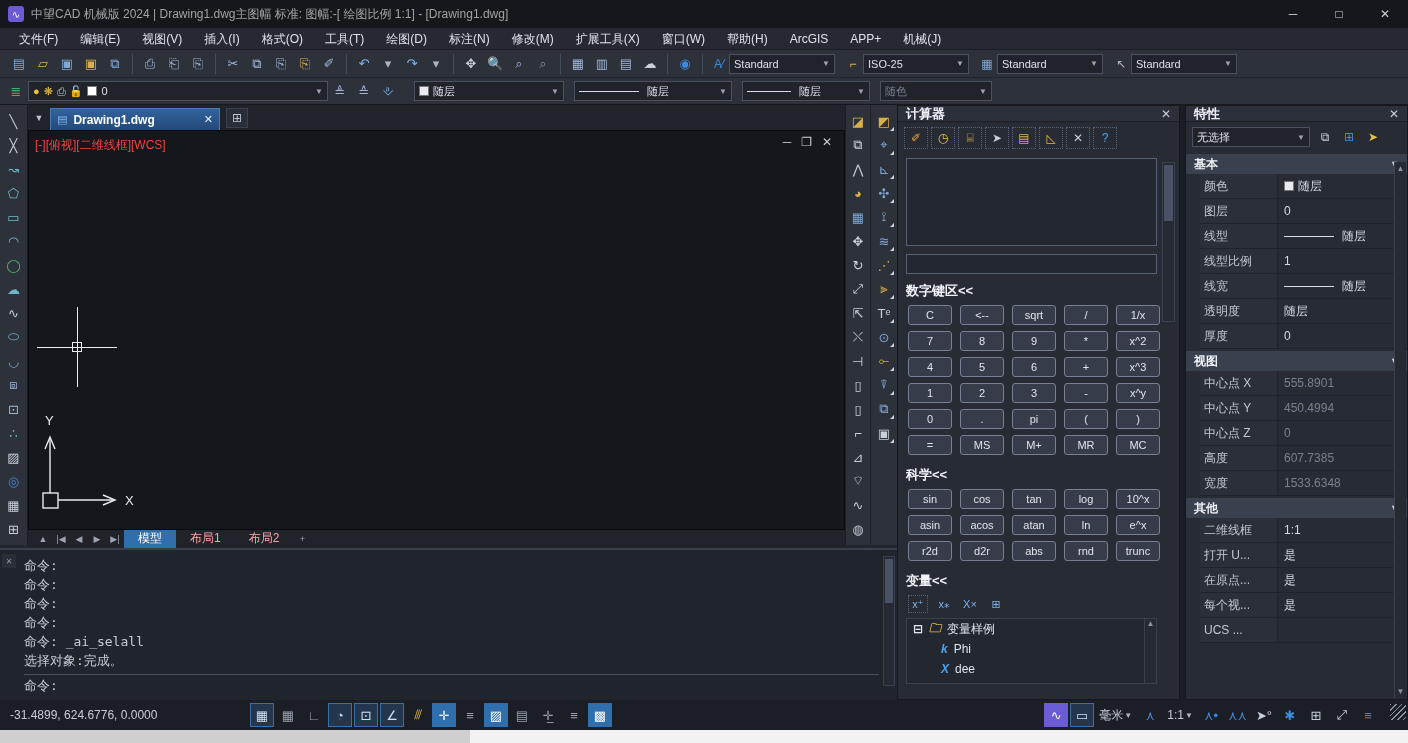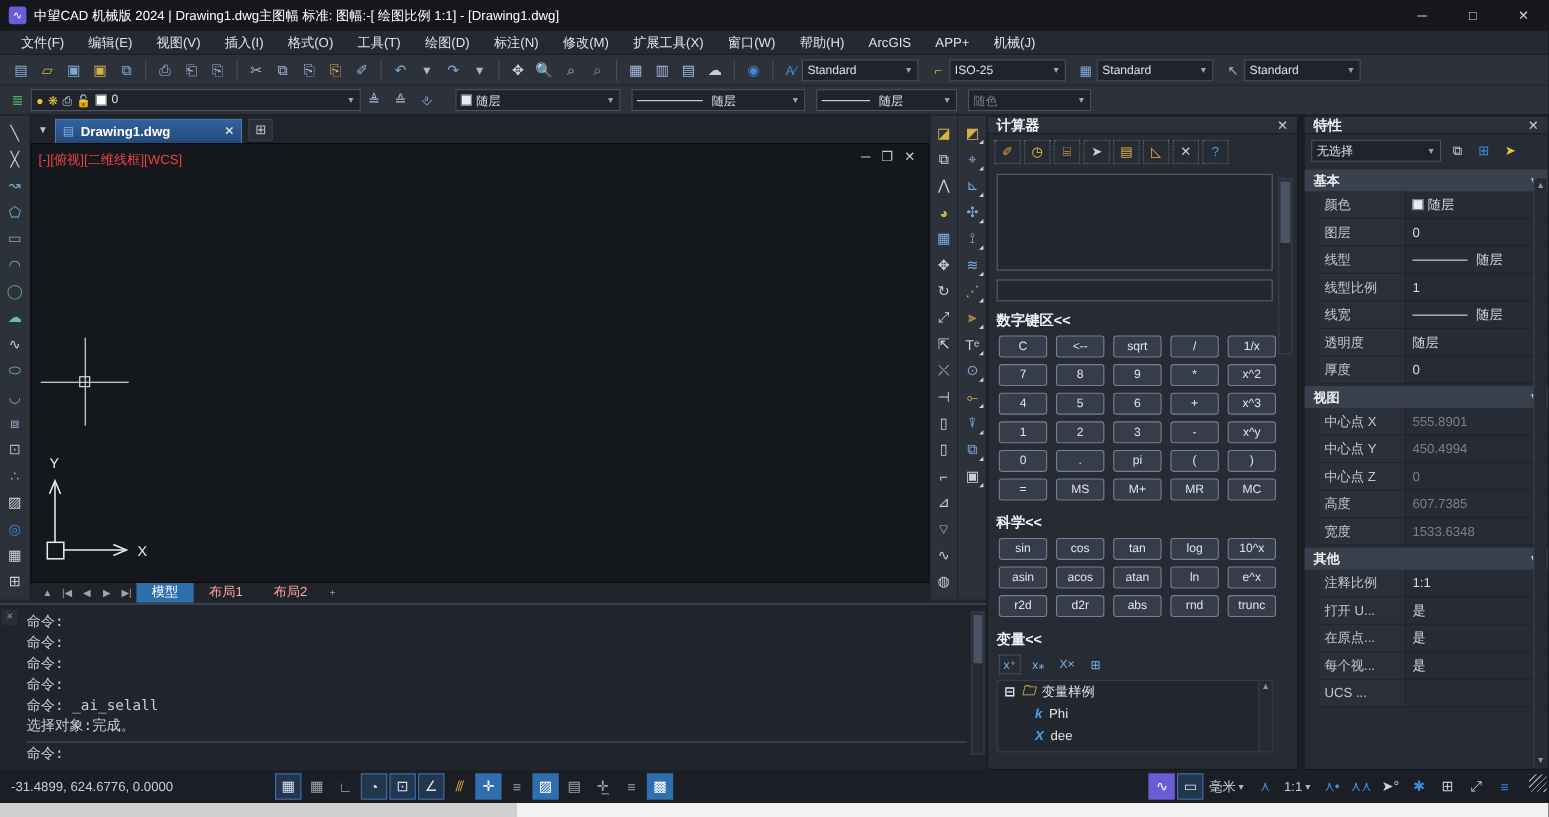--- a/index.html
+++ b/index.html
@@ -3,21 +3,21 @@
 <meta charset="utf-8">
 <style>
   * { margin:0; padding:0; box-sizing:border-box; }
   html,body { background:#000; }
   body { font-family:"Liberation Sans","DejaVu Sans",sans-serif; }
   .app { position:relative; width:1408px; height:743px; background:#23262d; overflow:hidden; color:#d8dde6; font-size:12px; }
 
   
   .titlebar { position:absolute; left:0; top:0; width:1408px; height:28px; background:#15171c; display:flex; align-items:center; }
   .app-logo { width:16px; height:16px; margin:0 7px 0 8px; background:#6b5bd4; border-radius:3px; color:#fff; font-size:10px; display:flex; align-items:center; justify-content:center; }
-  .title-text { color:#ffffff; font-size:12px; }
+  .title-text { color:#a3a3a3; font-size:12px; }
   .win-controls { position:absolute; right:0; top:0; height:28px; display:flex; }
   .win-btn { width:46px; height:28px; display:flex; align-items:center; justify-content:center; color:#cfd5de; font-size:12px; }
 
   
   .menubar { position:absolute; left:0; top:28px; width:1408px; height:22px; background:#262932; display:flex; align-items:center; padding-left:8px; border-bottom:1px solid #1a1d23; }
   .menu-item { padding:0 11px; height:22px; line-height:22px; color:#dde2ea; font-size:12px; cursor:default; }
 
   
   .toolbar1 { position:absolute; left:0; top:50px; width:1408px; height:28px; background:#2d313a; display:flex; align-items:center; padding-left:4px; border-bottom:1px solid #20232a; }
   .tb-group { display:flex; align-items:center; padding:0 3px; }
@@ -606,21 +606,21 @@
           <div class="prop-label">宽度</div>
           <div class="prop-value muted">
             <span>1533.6348</span>
           </div>
         </div>
         <div class="prop-section-header">
           <span>其他</span>
           <span class="arrow">▼</span>
         </div>
         <div class="prop-row">
-          <div class="prop-label">注释比例</div>
+          <div class="prop-label">二维线框</div>
           <div class="prop-value">
             <span>1:1</span>
           </div>
         </div>
         <div class="prop-row">
           <div class="prop-label">打开 U...</div>
           <div class="prop-value">
             <span>是</span>
           </div>
         </div>

